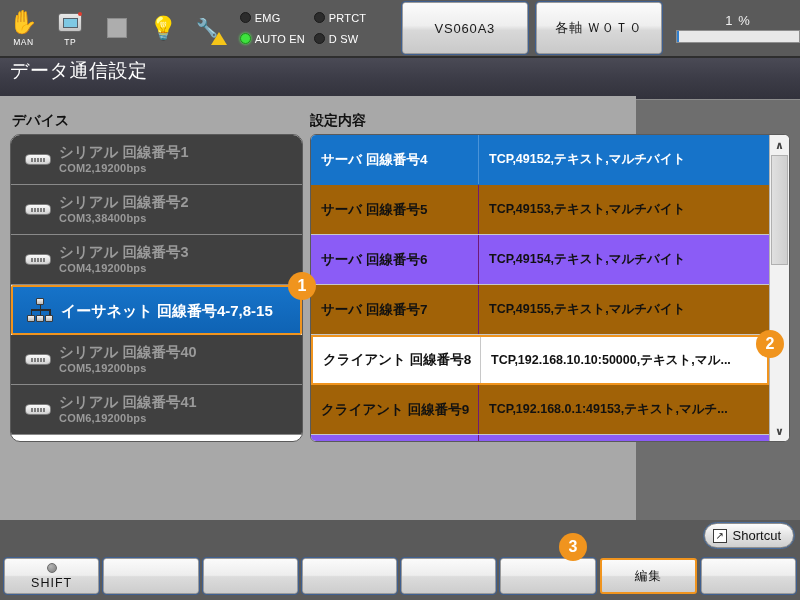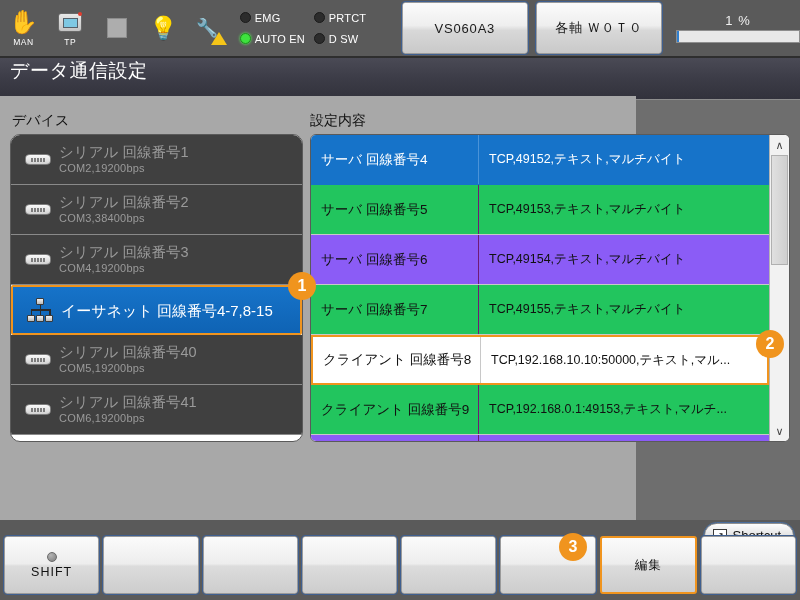--- a/index.html
+++ b/index.html
@@ -78,20 +78,21 @@
     display: flex; 
   }
   .titlebar .t {
     color: #fff; font-size: 19px; margin-left: 10px; letter-spacing: .5px;
   }
 
   
   .content {
     position: absolute; top: 96px; left: 0; width: 636px; height: 424px;
     background: #a8a8a8;
+    font-weight: bold;
   }
   .sec-label {
     font-size: 14px; color: #111; position: absolute;
   }
   #lbl-devices  { left: 12px; top: 16px; }
   #lbl-settings { left: 310px; top: 16px; }
 
   
   .devlist {
     position: absolute; left: 10px; top: 38px; width: 293px; height: 308px;
@@ -140,21 +141,21 @@
   .setwrap {
     position: absolute; left: 310px; top: 38px; width: 480px; height: 308px;
     background: #fff; border: 1px solid #5a5a5a; border-radius: 6px;
     display: flex; overflow: hidden;
   }
   .settable { width: 458px; height: 100%; }
   .set-row {
     height: 50px; display: flex; align-items: stretch;
     border-bottom: 1px solid #c8c8c8; background: #8b5cf6;
   }
-  .set-row.alt { background: #22c55e; }
+  .set-row.alt { background: #a16207; }
   .set-row.sel { background: #1673c9; border-bottom-color: #1673c9; }
   .set-row.hl  { border: 2px solid #f0941e; background: #fff; }
   .set-c1 {
     width: 168px; flex: none; display: flex; align-items: center;
     padding-left: 10px; font-size: 13.5px; color: #111;
     border-right: 1px solid #701a75;
   }
   .set-c2 {
     flex: 1; display: flex; align-items: center; padding-left: 10px;
     font-size: 12.5px; color: #111; overflow: hidden; white-space: nowrap;
@@ -202,21 +203,21 @@
     display: flex; align-items: center; gap: 6px;
     font-size: 13px; color: #111;
   }
   .sc-ico {
     width: 14px; height: 14px; border: 1.5px solid #3a3a3a; background: #fff;
     display: flex; align-items: center; justify-content: center;
     font-size: 10px; color: #111; line-height: 1;
   }
   .fkeys {
     position: absolute; left: 4px; bottom: 6px;
-    width: 792px; height: 58px; display: flex; gap: 4px; text-align: right;
+    width: 792px; height: 36px; display: flex; gap: 4px; text-align: right;
   }
   .fkey {
     flex: 1; border-radius: 3px;
     background: linear-gradient(#fbfbfb 0%, #ededed 48%, #dcdcdc 52%, #cdcdcd 100%);
     border: 1px solid #9a9a9a; outline: 1px solid #3f5f8f;
     display: flex; flex-direction: column;
     align-items: center; justify-content: center;
     font-size: 13.5px; color: #111;
   }
   .fkey.active { border: 2px solid #f0941e; outline: none; }

